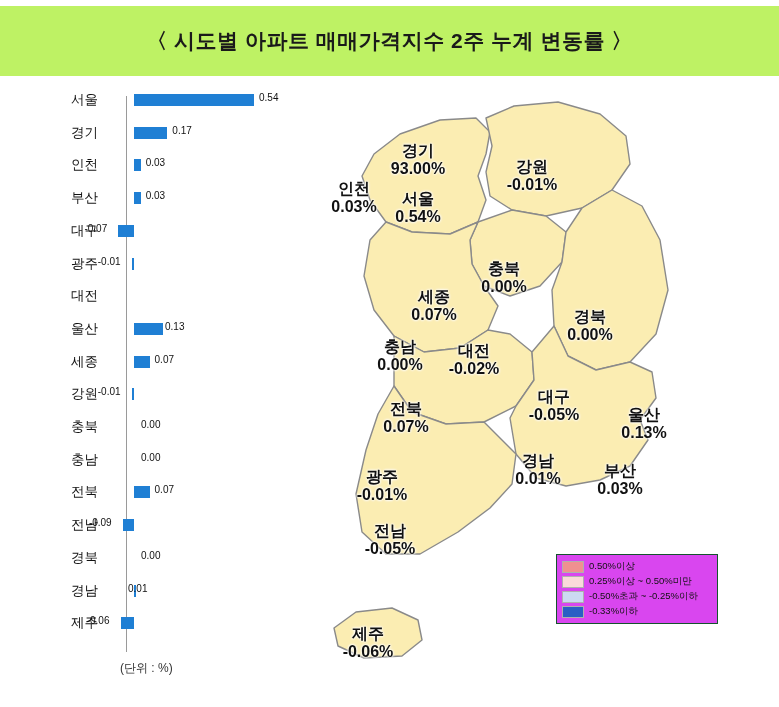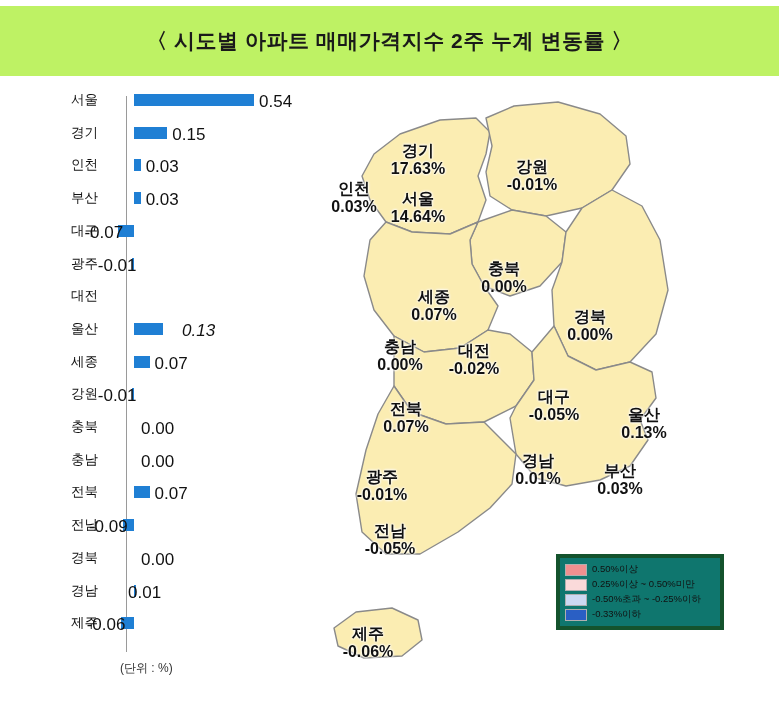--- a/index.html
+++ b/index.html
@@ -30,21 +30,21 @@
     width:78px;text-align:right;padding-right:8px;
     font-size:13.5px;color:#111;
   }
   .bar-track{
     position:relative;width:180px;height:24px;
   }
   .bar-rect{
     position:absolute;top:6px;height:12px;background:#1f7fd4;
   }
   .bar-value{
-    position:absolute;top:4px;font-size:17px;color:#111;white-space:nowrap;
+    position:absolute;top:4px;font-size:10px;color:#111;white-space:nowrap;
   }
   #axisline{
     position:absolute;left:106px;top:8px;width:1px;height:556px;background:#9a9a9a;
   }
   #unit{
     position:absolute;left:120px;top:660px;font-size:12px;color:#333;
   }
   
   #mapwrap{
     position:absolute;left:300px;top:80px;width:470px;height:600px;
@@ -52,21 +52,21 @@
   #mapsvg{position:absolute;left:0;top:0;}
   .mlab{
     position:absolute;text-align:center;font-size:16px;font-weight:bold;color:#111;
     line-height:1.12;text-shadow:0 0 3px #fff,0 0 3px #fff,0 0 2px #fff;
   }
   .mlab .nm{display:block;}
   .mlab .vl{display:block;}
   
   #legend{
     position:absolute;left:556px;top:554px;width:150px;
-    border:4px solid #14532d;background:#0f766e;padding:4px 5px;
+    border:1px solid #14532d;background:#d946ef;padding:4px 5px;
   }
   .lg-row{display:flex;align-items:center;height:15px;}
   .lg-sw{width:20px;height:10px;border:1px solid #b0b0b0;margin-right:5px;flex:none;}
   .lg-tx{font-size:9.5px;color:#111;white-space:nowrap;}
 </style>
 </head>
 <body>
 
 <div id="titlebar">
   <div id="title">〈 시도별 아파트 매매가격지수 2주 누계 변동률 〉</div>
@@ -79,21 +79,21 @@
         <div class="bar-label">서울</div>
         <div class="bar-track">
           <div class="bar-rect" style="left: 28px; width: 120px; background: rgb(31, 127, 212);"></div>
           <div class="bar-value" style="left: 153px;">0.54</div>
         </div>
       </div>
       <div class="bar-row" style="top: 32.7px;">
         <div class="bar-label">경기</div>
         <div class="bar-track">
           <div class="bar-rect" style="left: 28px; width: 33.3333px; background: rgb(31, 127, 212);"></div>
-          <div class="bar-value" style="left: 66.3333px;">0.15</div>
+          <div class="bar-value" style="left: 66.3333px;">0.17</div>
         </div>
       </div>
       <div class="bar-row" style="top: 65.4px;">
         <div class="bar-label">인천</div>
         <div class="bar-track">
           <div class="bar-rect" style="left: 28px; width: 6.66667px; background: rgb(31, 127, 212);"></div>
           <div class="bar-value" style="left: 39.6667px;">0.03</div>
         </div>
       </div>
       <div class="bar-row" style="top: 98.1px;">
@@ -117,21 +117,21 @@
           <div class="bar-value" style="left: -8.22222px;">-0.01</div>
         </div>
       </div>
       <div class="bar-row" style="top: 196.2px;">
         <div class="bar-label">대전</div>
       </div>
       <div class="bar-row" style="top: 228.9px;">
         <div class="bar-label">울산</div>
         <div class="bar-track">
           <div class="bar-rect" style="left: 28px; width: 28.8889px; background: rgb(31, 127, 212);"></div>
-          <div class="bar-value" style="left: 76px; font-style: italic;">0.13</div>
+          <div class="bar-value" style="left: 59px;">0.13</div>
         </div>
       </div>
       <div class="bar-row" style="top: 261.6px;">
         <div class="bar-label">세종</div>
         <div class="bar-track">
           <div class="bar-rect" style="left: 28px; width: 15.5556px; background: rgb(31, 127, 212);"></div>
           <div class="bar-value" style="left: 48.5556px;">0.07</div>
         </div>
       </div>
       <div class="bar-row" style="top: 294.3px;">
@@ -210,33 +210,33 @@
       <path d="M232,272 L254,246 L268,276 L296,290 L330,282 L352,292 L356,318 L340,340 L348,360 L330,386 L300,400 L266,406 L236,398 L216,374 L210,338 L216,326 L234,300 Z"></path>
 
       <path d="M94,306 L112,332 L146,344 L184,342 L216,374 L212,404 L190,428 L158,452 L120,474 L86,474 L62,452 L56,414 L66,370 L78,334 Z"></path>
 
       <path d="M34,548 L56,532 L92,528 L118,540 L122,560 L102,576 L64,578 L38,566 Z"></path>
     </g>
   </svg>
   <div id="maplabels">
       <div class="mlab" style="left: 78px; top: 62px; width: 80px;">
         <span class="nm">경기</span>
-        <span class="vl">17.63%</span>
+        <span class="vl">93.00%</span>
       </div>
       <div class="mlab" style="left: 192px; top: 78px; width: 80px;">
         <span class="nm">강원</span>
         <span class="vl">-0.01%</span>
       </div>
       <div class="mlab" style="left: 14px; top: 100px; width: 80px;">
         <span class="nm">인천</span>
         <span class="vl">0.03%</span>
       </div>
       <div class="mlab" style="left: 78px; top: 110px; width: 80px;">
         <span class="nm">서울</span>
-        <span class="vl">14.64%</span>
+        <span class="vl">0.54%</span>
       </div>
       <div class="mlab" style="left: 164px; top: 180px; width: 80px;">
         <span class="nm">충북</span>
         <span class="vl">0.00%</span>
       </div>
       <div class="mlab" style="left: 94px; top: 208px; width: 80px;">
         <span class="nm">세종</span>
         <span class="vl">0.07%</span>
       </div>
       <div class="mlab" style="left: 250px; top: 228px; width: 80px;">

